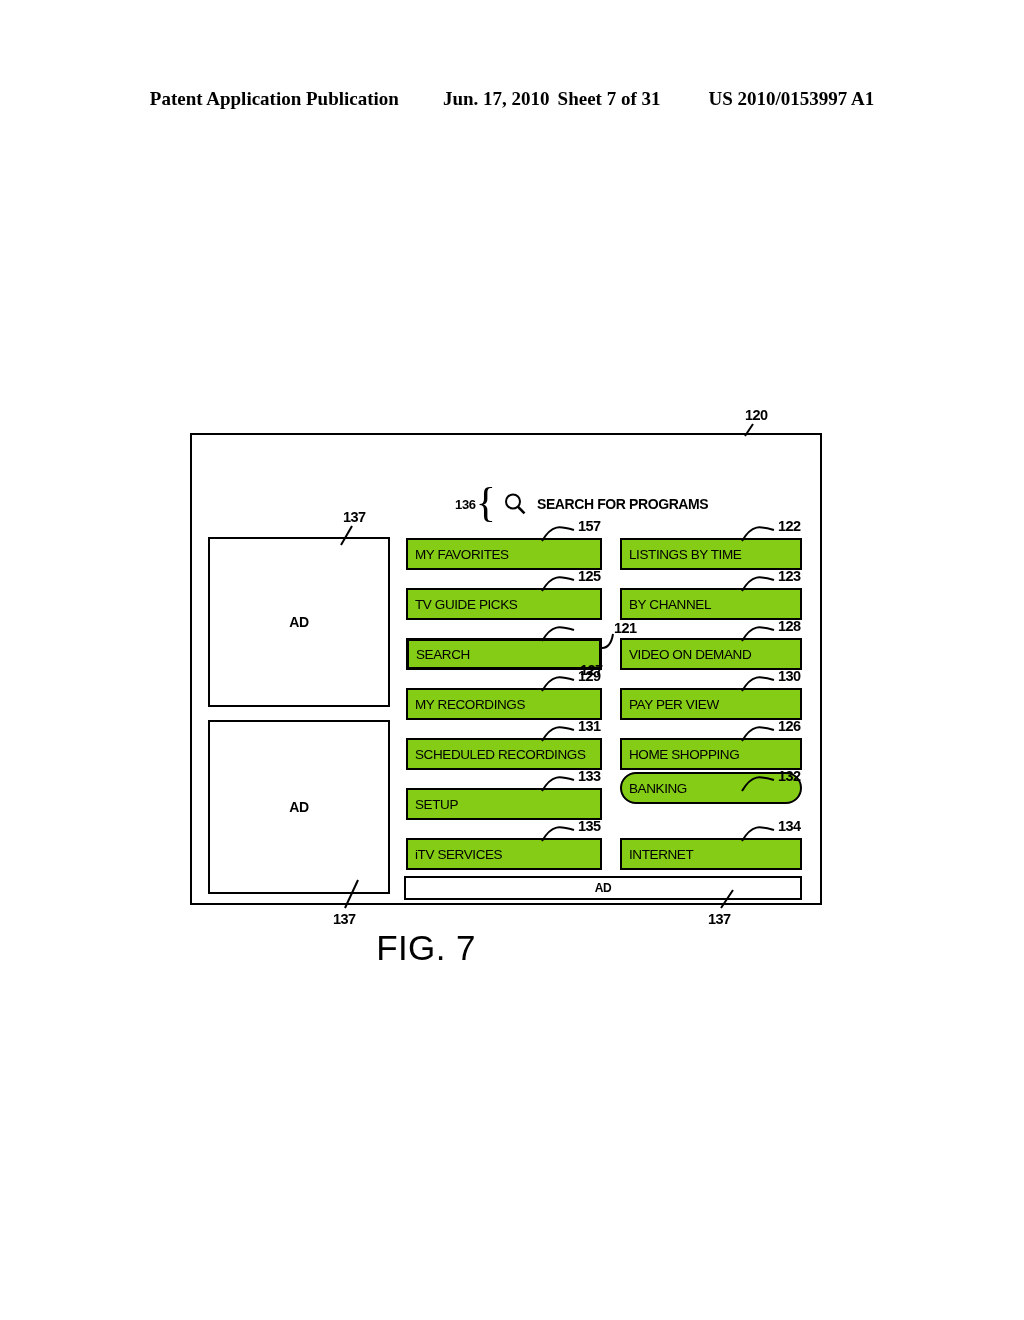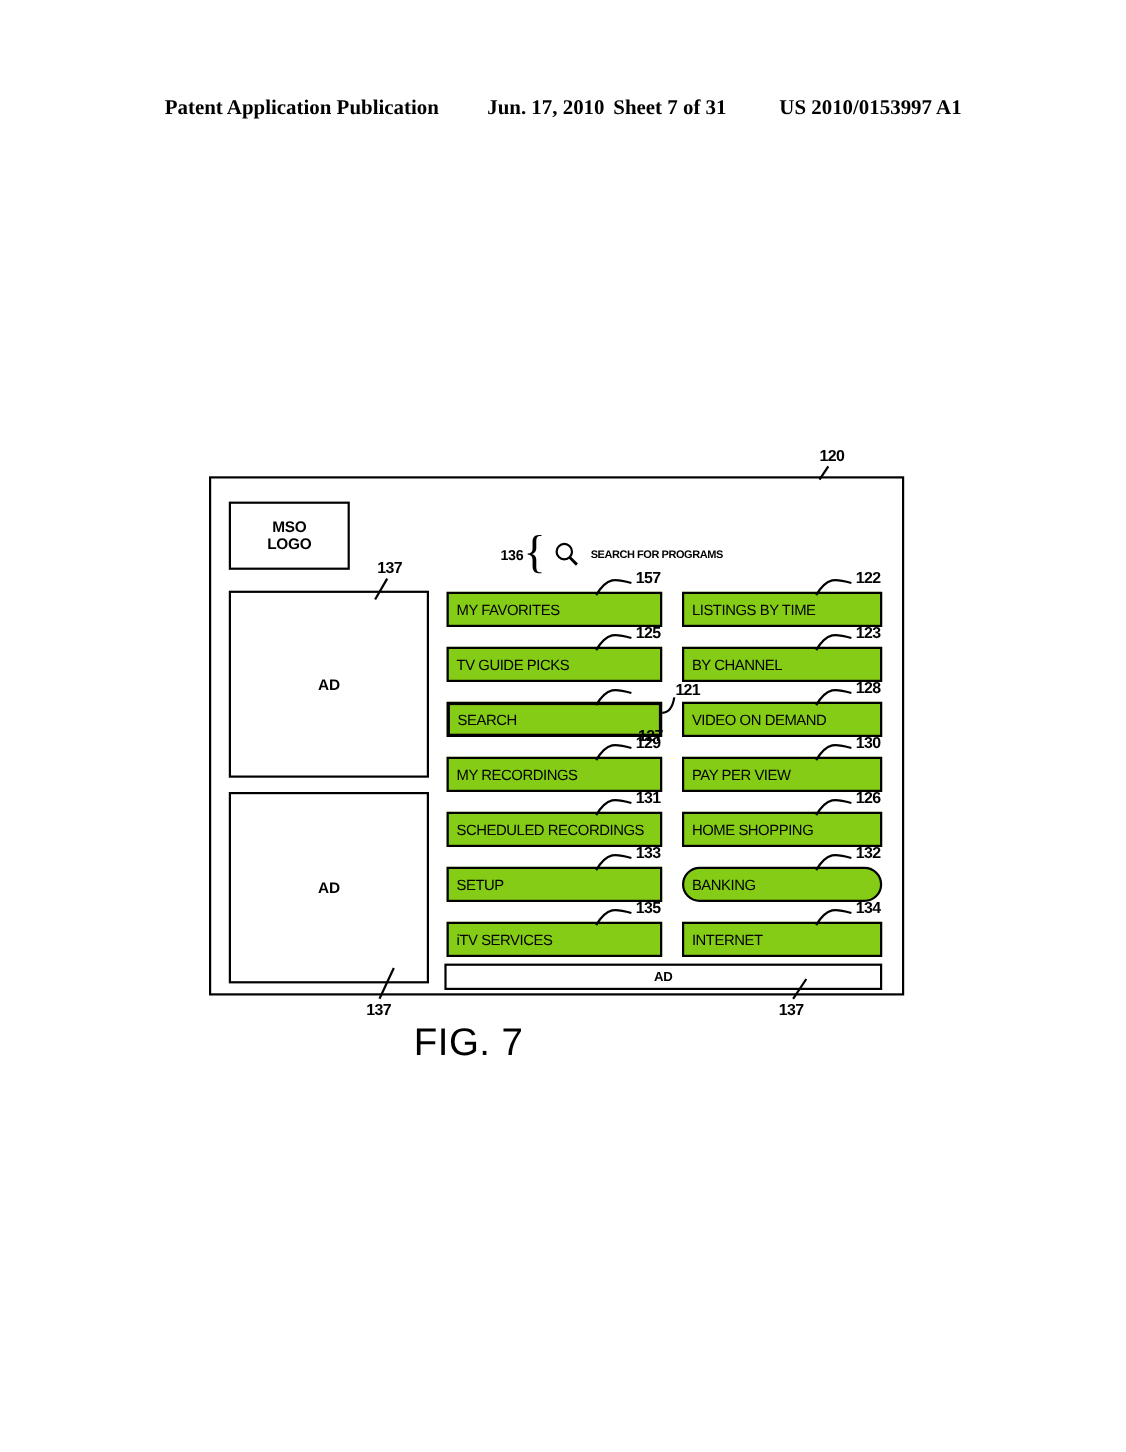--- a/index.html
+++ b/index.html
@@ -168,21 +168,21 @@
   }
   .search-icon-wrap {
     width: 30px;
     height: 28px;
     display: flex;
     align-items: center;
     justify-content: center;
     margin-right: 7px;
   }
   .search-caption {
-    font-size: 10px;
+    font-size: 14px;
     font-weight: bold;
     letter-spacing: -0.4px;
     white-space: nowrap;
   }
 
   
   .ref {
     position: absolute;
     font-size: 14.5px;
     font-weight: bold;
@@ -215,26 +215,20 @@
 <body>
 
 <div class="page-header">
   <span class="hdr-pub">Patent Application Publication</span><span class="hdr-date">Jun. 17, 2010</span><span class="hdr-sheet">Sheet 7 of 31</span><span class="hdr-num">US 2010/0153997 A1</span>
 </div>
 
 <div id="figure">
 
   <div class="screen-frame"></div>
 
-  <div class="box mso-logo">
-    <div class="logo-text">
-      <span>MSO</span><br>
-      <span>LOGO</span>
-    </div>
-  </div>
 
   <div class="box ad-left-1">
     <div class="ad-box-label">AD</div>
   </div>
 
   <div class="box ad-left-2">
     <div class="ad-box-label">AD</div>
   </div>
 
 
@@ -280,21 +274,21 @@
       </div>
       <div class="menu-btn col-right" style="top: 638px;">
         <span class="menu-label">VIDEO ON DEMAND</span>
       </div>
       <div class="menu-btn col-right" style="top: 688px;">
         <span class="menu-label">PAY PER VIEW</span>
       </div>
       <div class="menu-btn col-right" style="top: 738px;">
         <span class="menu-label">HOME SHOPPING</span>
       </div>
-      <div class="menu-btn col-right" style="top: 788px; border-radius: 16px;">
+      <div class="menu-btn col-right" style="top: 772px; border-radius: 16px;">
         <span class="menu-label">BANKING</span>
       </div>
       <div class="menu-btn col-right" style="top: 838px;">
         <span class="menu-label">INTERNET</span>
       </div>
     </div>
 
   <div class="box ad-bottom">
     <div class="ad-box-label">AD</div>
   </div>

